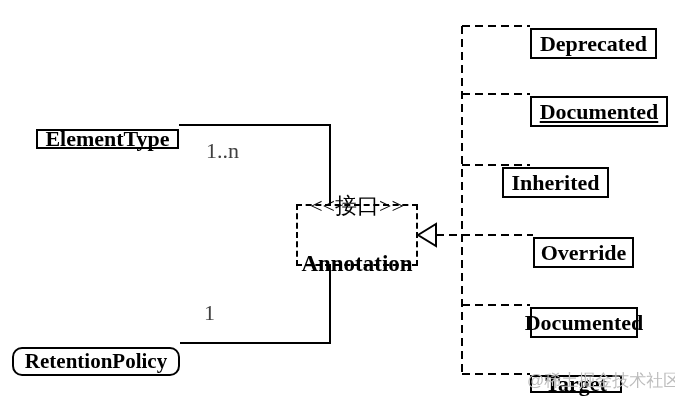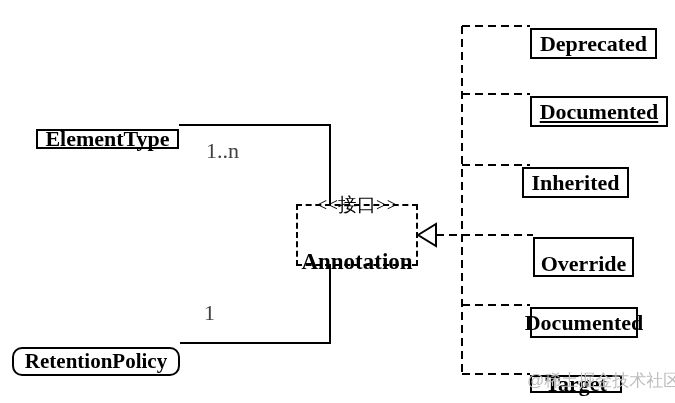--- a/index.html
+++ b/index.html
@@ -39,21 +39,21 @@
     border: 2px dashed #000000;
     background: #ffffff;
     display: flex;
     flex-direction: column;
     align-items: center;
     justify-content: center;
     color: #000000;
     z-index: 2;
   }
   .stereotype {
-    font-size: 19px;
+    font-size: 22px;
     font-weight: normal;
     line-height: 1.1;
   }
   .iface-name {
     font-size: 23px;
     font-weight: bold;
     line-height: 1.1;
     margin-top: 33px;
   }
   .mult-label {
@@ -110,24 +110,24 @@
     <div class="stereotype">&lt;&lt;接口&gt;&gt;</div>
     <div class="iface-name">Annotation</div>
   </div>
 
   <div class="node" style="left:530px; top:10px; width:127px; height:31px;">
     <span>Deprecated</span>
   </div>
   <div class="node" style="left:530px; top:78px; width:138px; height:31px;text-decoration:underline;">
     <span>Documented</span>
   </div>
-  <div class="node" style="left:522px; top:149px; width:107px; height:31px;">
+  <div class="node" style="left:502px; top:149px; width:107px; height:31px;">
     <span>Inherited</span>
   </div>
-  <div class="node" style="left:533px; top:219px; width:101px; height:40px;align-items:flex-end;">
+  <div class="node" style="left:533px; top:219px; width:101px; height:31px;">
     <span>Override</span>
   </div>
   <div class="node" style="left:530px; top:289px; width:108px; height:31px;">
     <span>Documented</span>
   </div>
   <div class="node" style="left:530px; top:357px; width:92px; height:18px;">
     <span>Target</span>
   </div>
 
   <div class="watermark">@稀土掘金技术社区</div>

